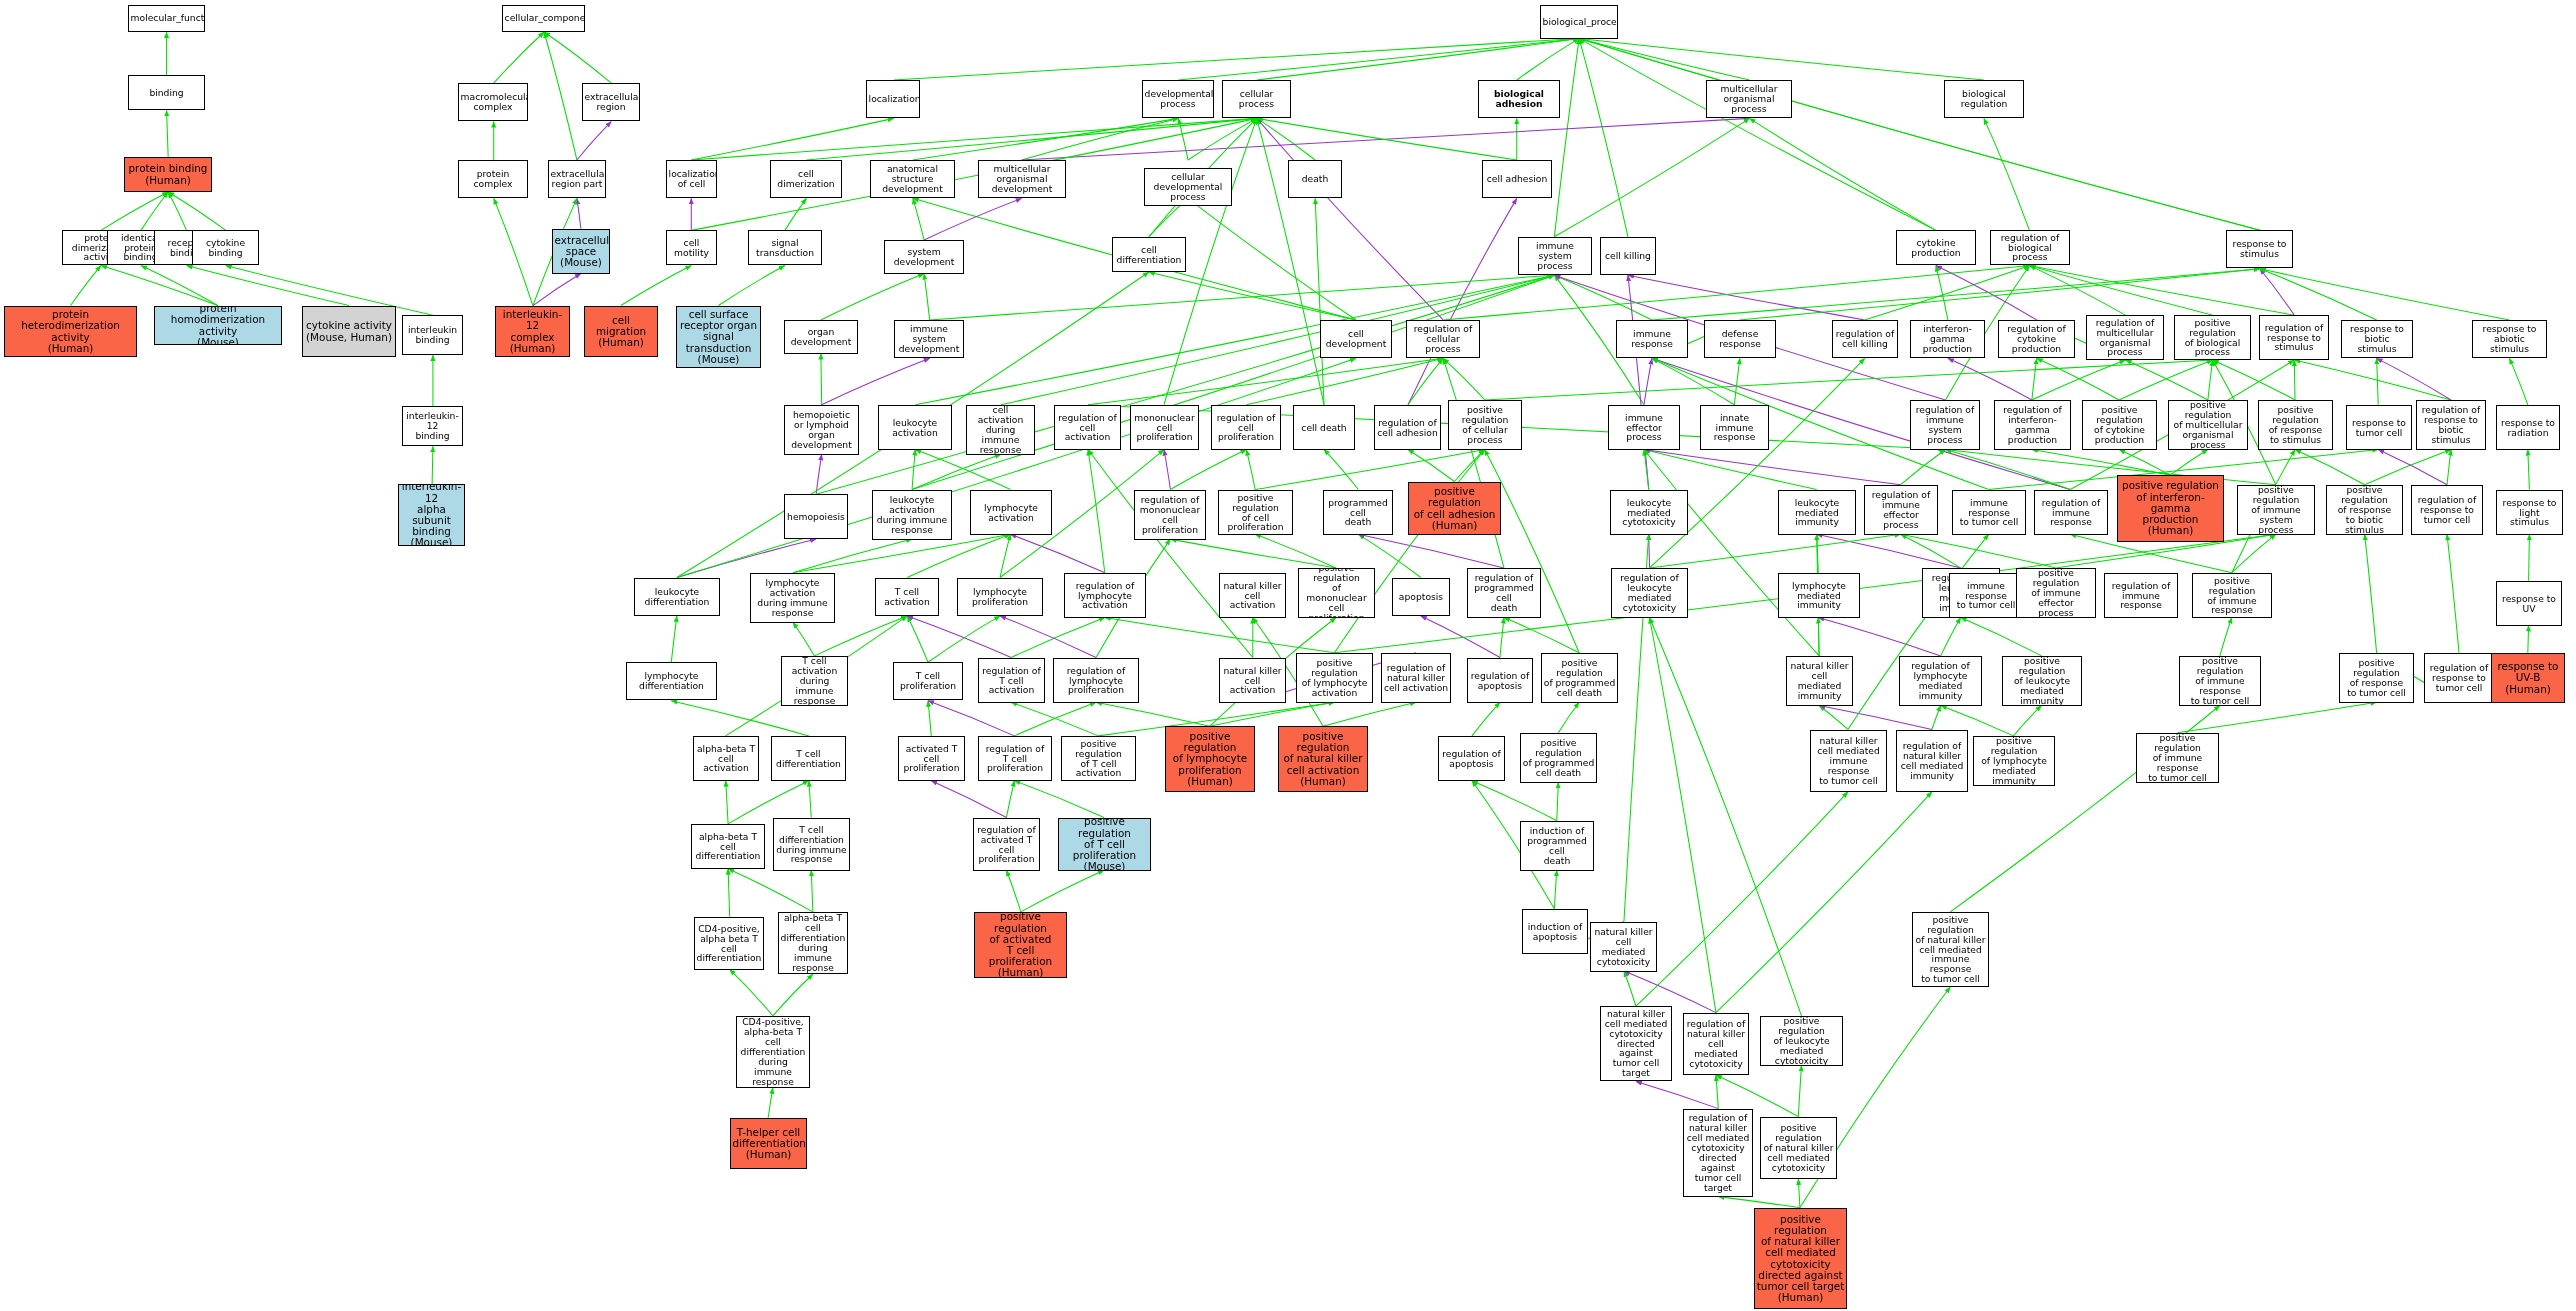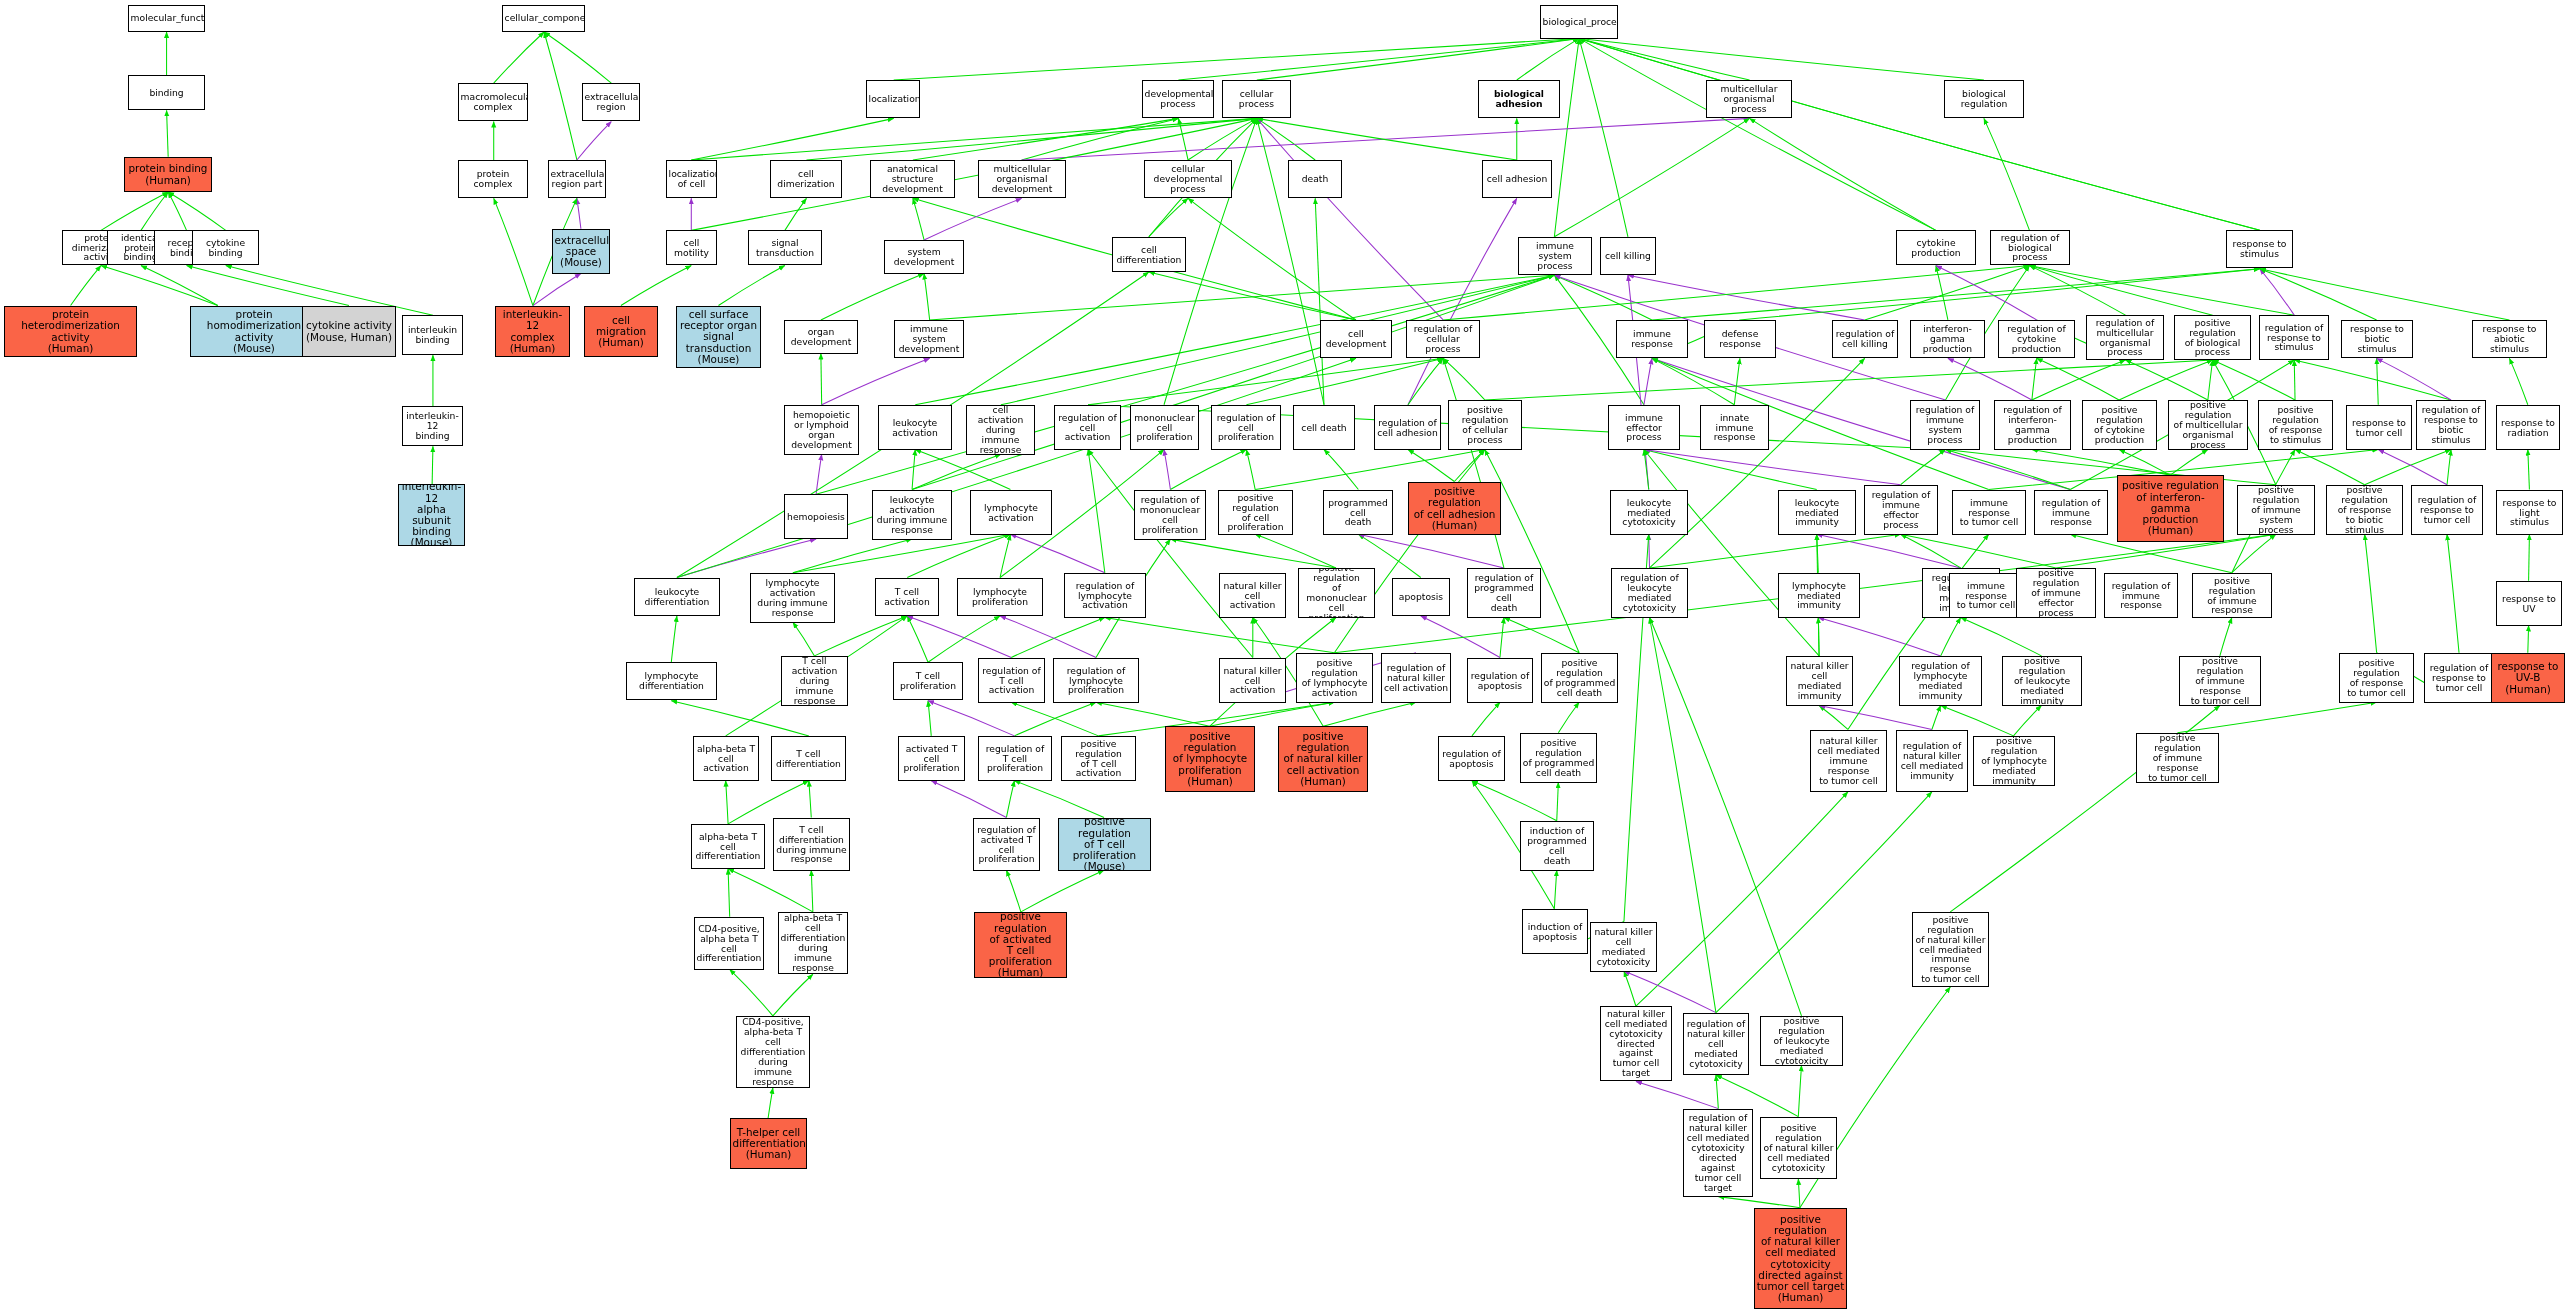--- a/index.html
+++ b/index.html
@@ -314,21 +314,21 @@
         <span>receptor binding</span>
       </div>
       <div class="node c-white fs-s" style="left: 192px; top: 230px; width: 67px; height: 35px;">
         <span>cytokine binding</span>
       </div>
       <div class="node c-red fs-m" style="left: 4px; top: 306px; width: 133px; height: 51px;">
         <span>protein heterodimerization
 activity
 (Human)</span>
       </div>
-      <div class="node c-blue fs-m" style="left: 154px; top: 306px; width: 128px; height: 51px; margin-left: 36px;">
+      <div class="node c-blue fs-m" style="left: 154px; top: 306px; width: 128px; height: 39px;">
         <span>protein homodimerization
 activity
 (Mouse)</span>
       </div>
       <div class="node c-grey fs-m" style="left: 302px; top: 306px; width: 94px; height: 51px;">
         <span>cytokine activity
 (Mouse, Human)</span>
       </div>
       <div class="node c-white fs-s" style="left: 402px; top: 315px; width: 61px; height: 40px;">
         <span>interleukin
@@ -416,21 +416,21 @@
         <span>immune system
 development</span>
       </div>
       <div class="node c-white fs-s" style="left: 1142px; top: 80px; width: 72px; height: 38px;">
         <span>developmental
 process</span>
       </div>
       <div class="node c-white fs-s" style="left: 1222px; top: 80px; width: 69px; height: 38px;">
         <span>cellular process</span>
       </div>
-      <div class="node c-white fs-s" style="left: 1144px; top: 160px; width: 88px; height: 38px;">
+      <div class="node c-white fs-s" style="left: 1144px; top: 168px; width: 88px; height: 38px;">
         <span>cellular developmental
 process</span>
       </div>
       <div class="node c-white fs-s" style="left: 1288px; top: 160px; width: 54px; height: 38px;">
         <span>death</span>
       </div>
       <div class="node c-white fs-s" style="left: 1112px; top: 237px; width: 74px; height: 35px;">
         <span>cell differentiation</span>
       </div>
       <div class="node c-white fs-s" style="left: 1320px; top: 320px; width: 72px; height: 38px;">

